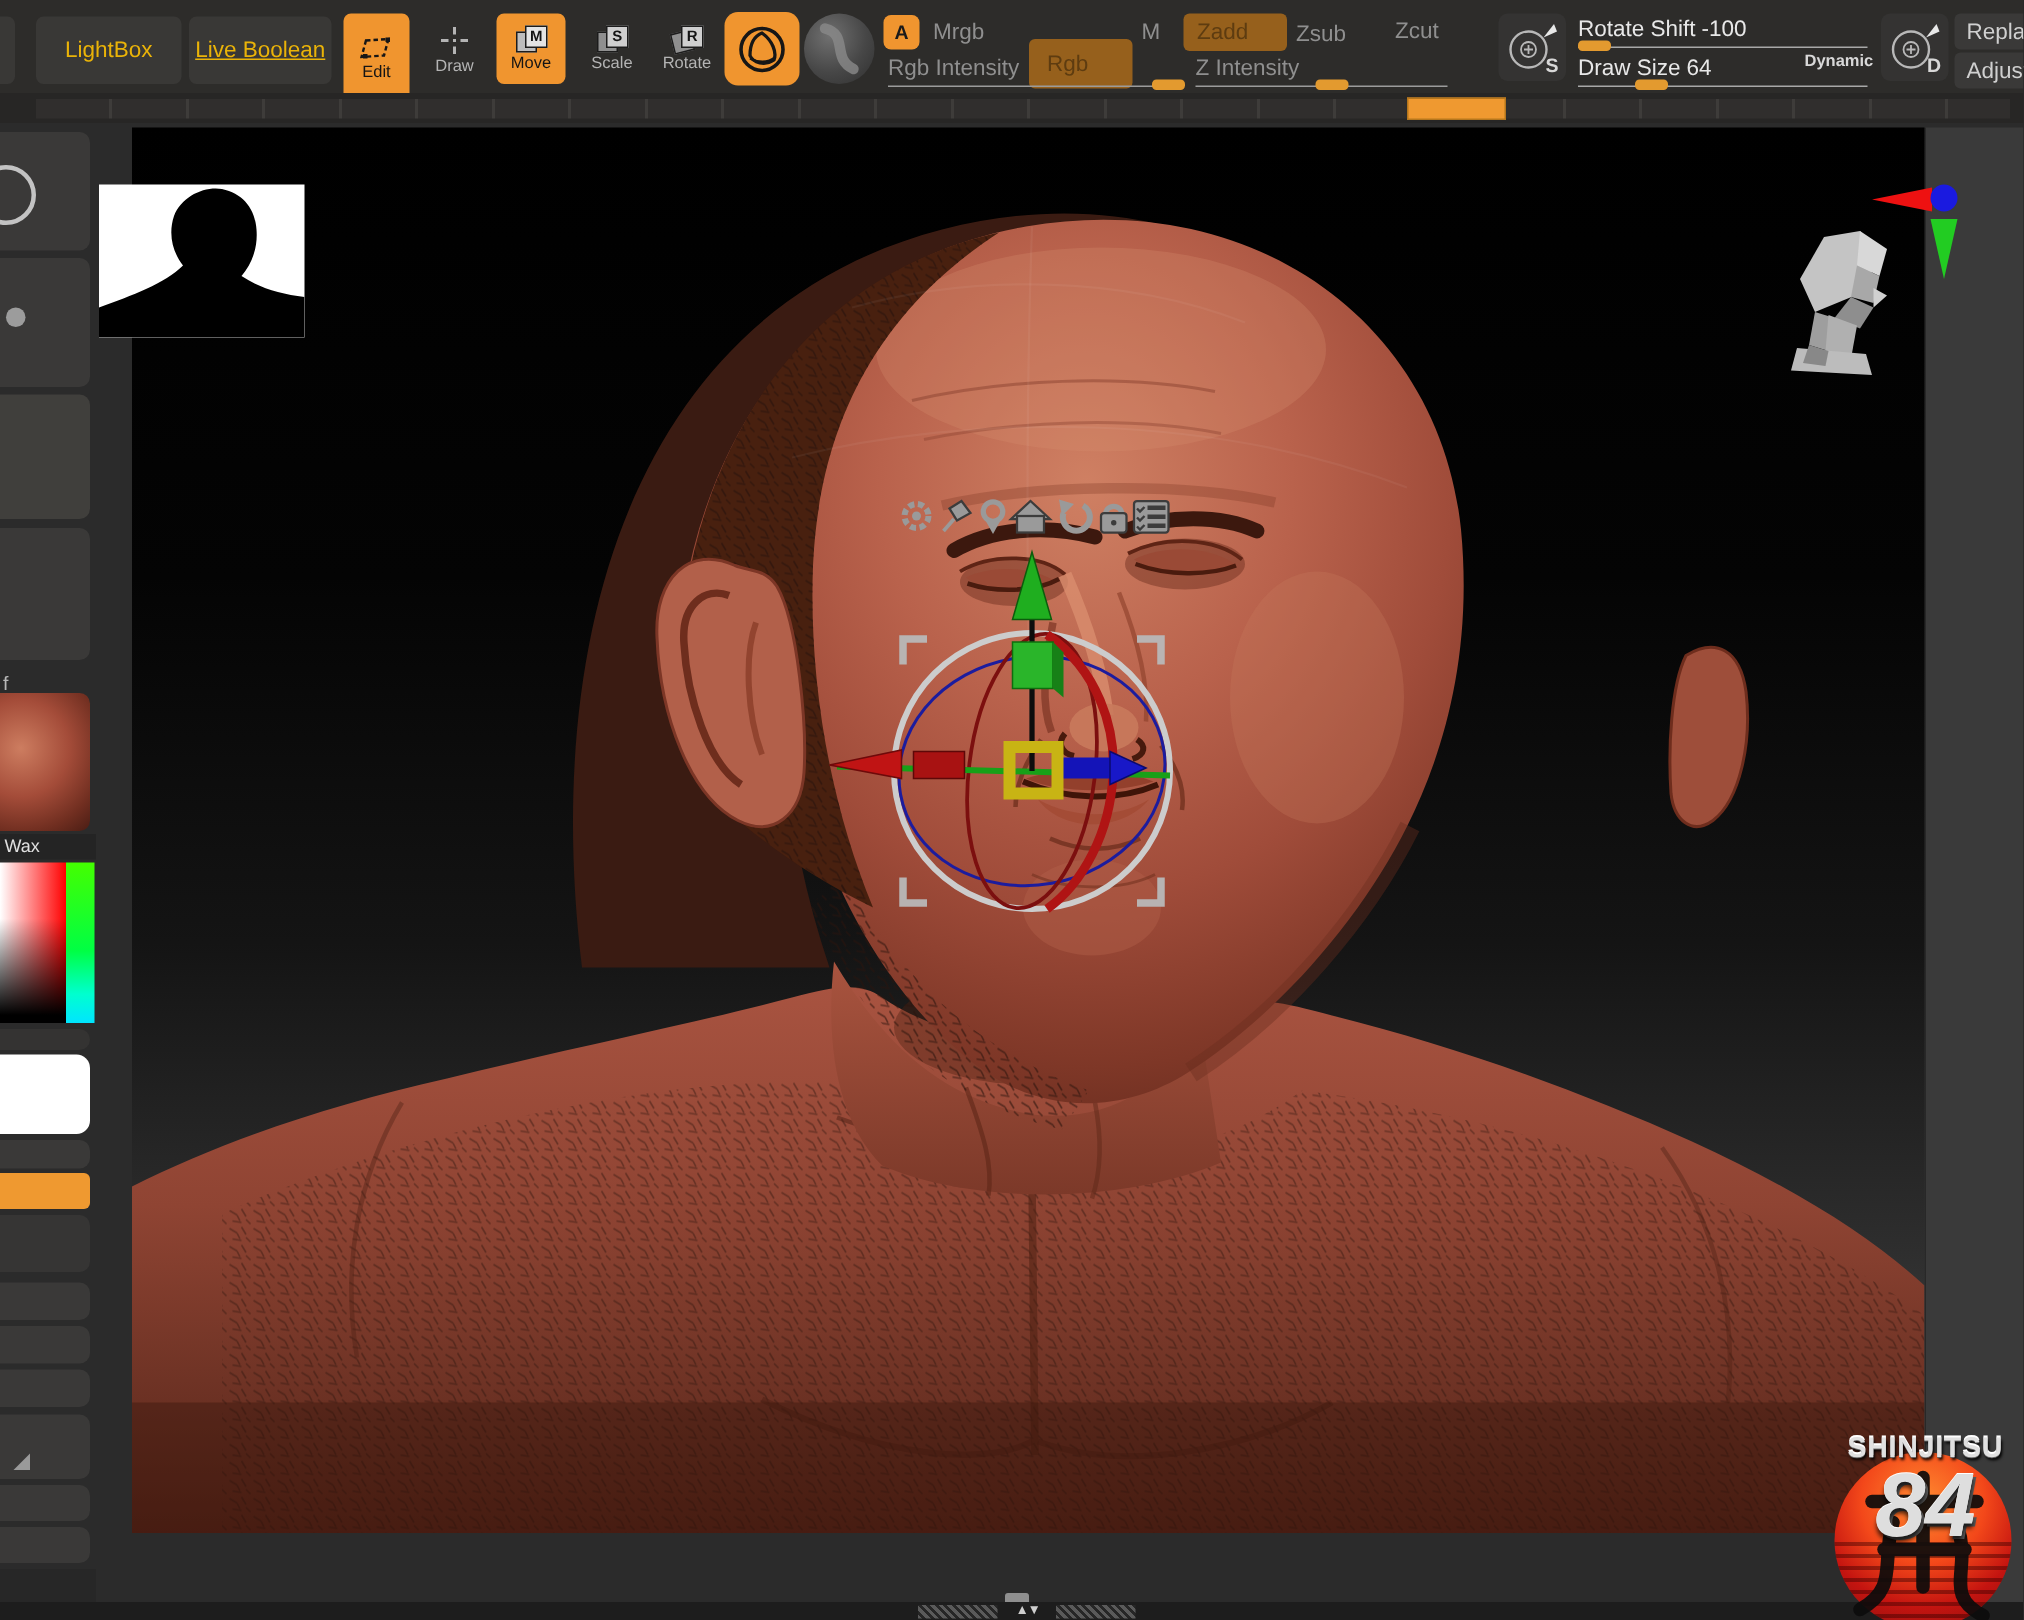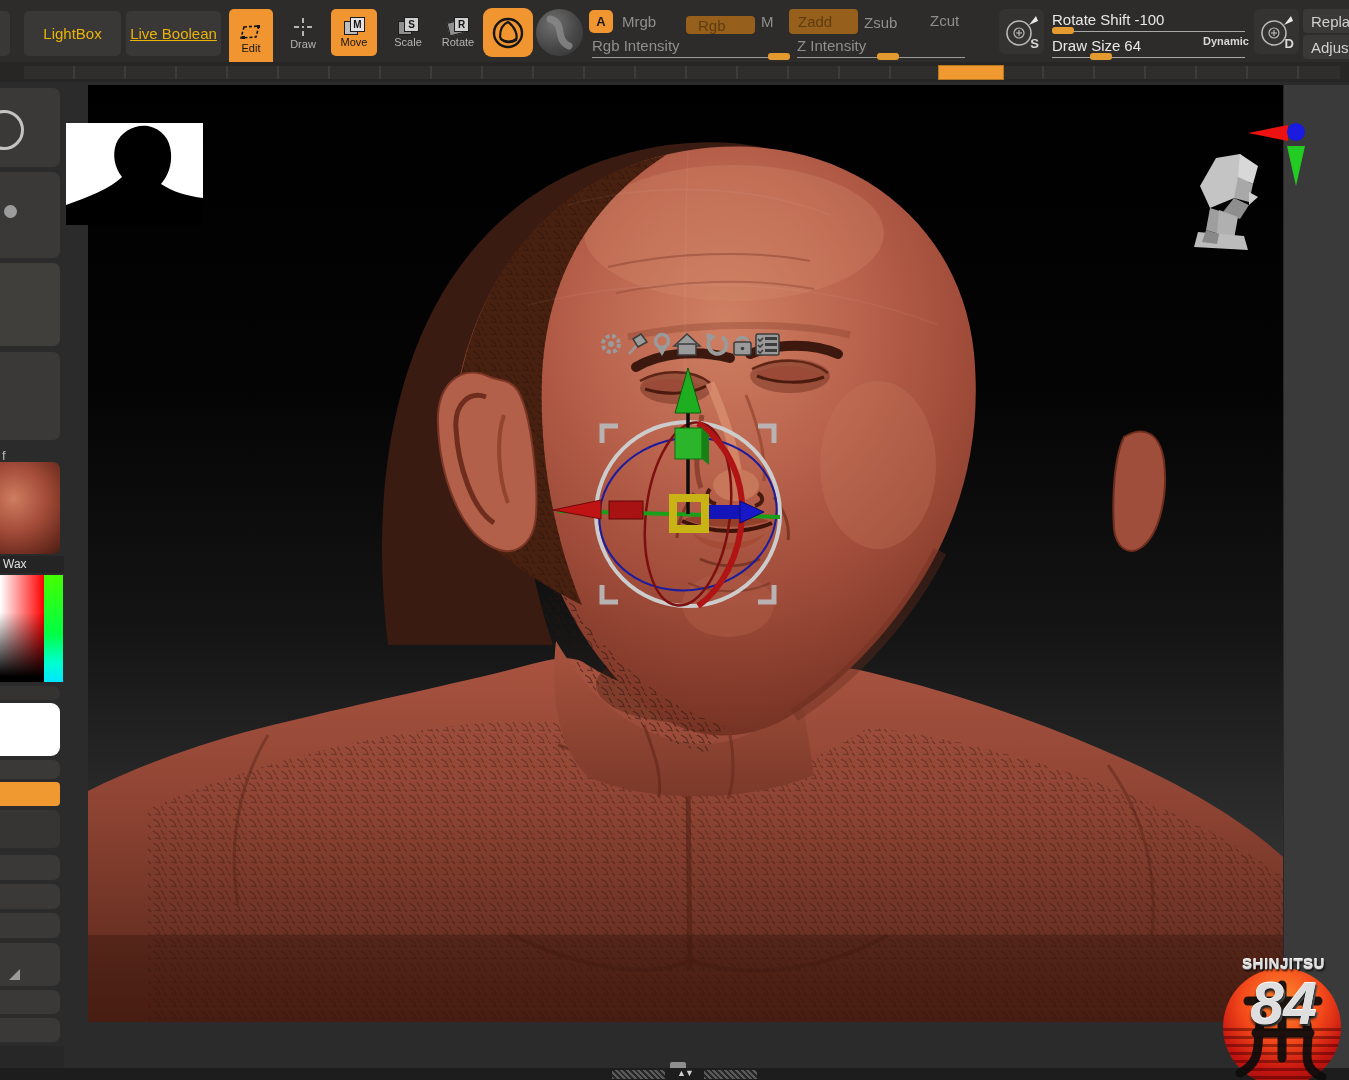--- a/index.html
+++ b/index.html
@@ -49,21 +49,21 @@
   .hatch{position:absolute;top:2px;width:53px;height:9px;
          background:repeating-linear-gradient(45deg,#5a5a5a 0 2px,#262626 2px 4px);}
   .scrollarrows{position:absolute;left:664px;top:0;width:42px;text-align:center;color:#cfcfcf;font-size:9px;letter-spacing:-1px;}
   .striptab{position:absolute;left:670px;top:-6px;width:16px;height:6px;background:#8f8f8f;border-radius:2px 2px 0 0;}
   
   .logo{left:1218px;top:953px;width:131px;height:127px;}
   .sun{position:absolute;left:5px;top:15px;width:118px;height:118px;border-radius:50%;
        background:radial-gradient(circle at 50% 28%,#ff8a30 0%,#f3481a 40%,#c41410 68%,#84100e 100%);}
   .sunstripes{position:absolute;left:5px;top:70px;width:118px;height:63px;border-radius:0 0 60px 60px;
        background:repeating-linear-gradient(180deg,rgba(60,0,0,0) 0 5px,rgba(60,0,0,.45) 5px 8px);}
-  .logoname{position:absolute;left:0;top:2px;width:100%;text-align:center;font-weight:bold;font-size:15px;
+  .logoname{position:absolute;left:0;top:2px;width:100%;text-align:center;font-weight:bold;font-size:19px;
             letter-spacing:.5px;color:#e0e0e0;text-shadow:0 1px 0 #666,0 -1px 0 #fff,1px 2px 2px #000;}
   .logonum{position:absolute;left:0;top:16px;width:100%;text-align:center;font-weight:bold;font-style:italic;
            font-size:60px;color:#dedede;text-shadow:0 -1px 0 #fff,0 3px 3px rgba(0,0,0,.7),2px 2px 0 #5a5a5a;}
 </style>
 </head>
 <body>
 
 <div id="app">
 
   <div class="abs topbar">
@@ -133,21 +133,21 @@
          background:radial-gradient(circle at 36% 32%,#707070,#474747 55%,#2f2f2f 100%);">
       <svg width="47" height="47" viewBox="0 0 47 47">
         <path d="M14 10 C 30 14 18 30 33 37" fill="none" stroke="#8a8a8a" stroke-width="7" stroke-linecap="round" opacity=".8"></path>
       </svg>
     </div>
 
     <div class="abs btn orange" style="left:589px;top:10px;width:24px;height:23px;font-weight:bold;font-size:13px;">
       <span>A</span>
     </div>
     <span class="abs lbl" style="left:622px;top:13px;">Mrgb</span>
-    <div class="abs mutebtn" style="left:686px;top:16px;width:69px;height:18px;padding-left:12px;">
+    <div class="abs mutebtn" style="left:686px;top:26px;width:69px;height:33px;padding-left:12px;">
       <span>Rgb</span>
     </div>
     <span class="abs lbl" style="left:761px;top:13px;">M</span>
     <div class="abs mutebtn" style="left:789px;top:9px;width:69px;height:25px;">
       <span>Zadd</span>
     </div>
     <span class="abs lbl" style="left:864px;top:14px;">Zsub</span>
     <span class="abs lbl" style="left:930px;top:12px;">Zcut</span>
 
     <span class="abs lbl" style="left:592px;top:37px;">Rgb Intensity</span>

